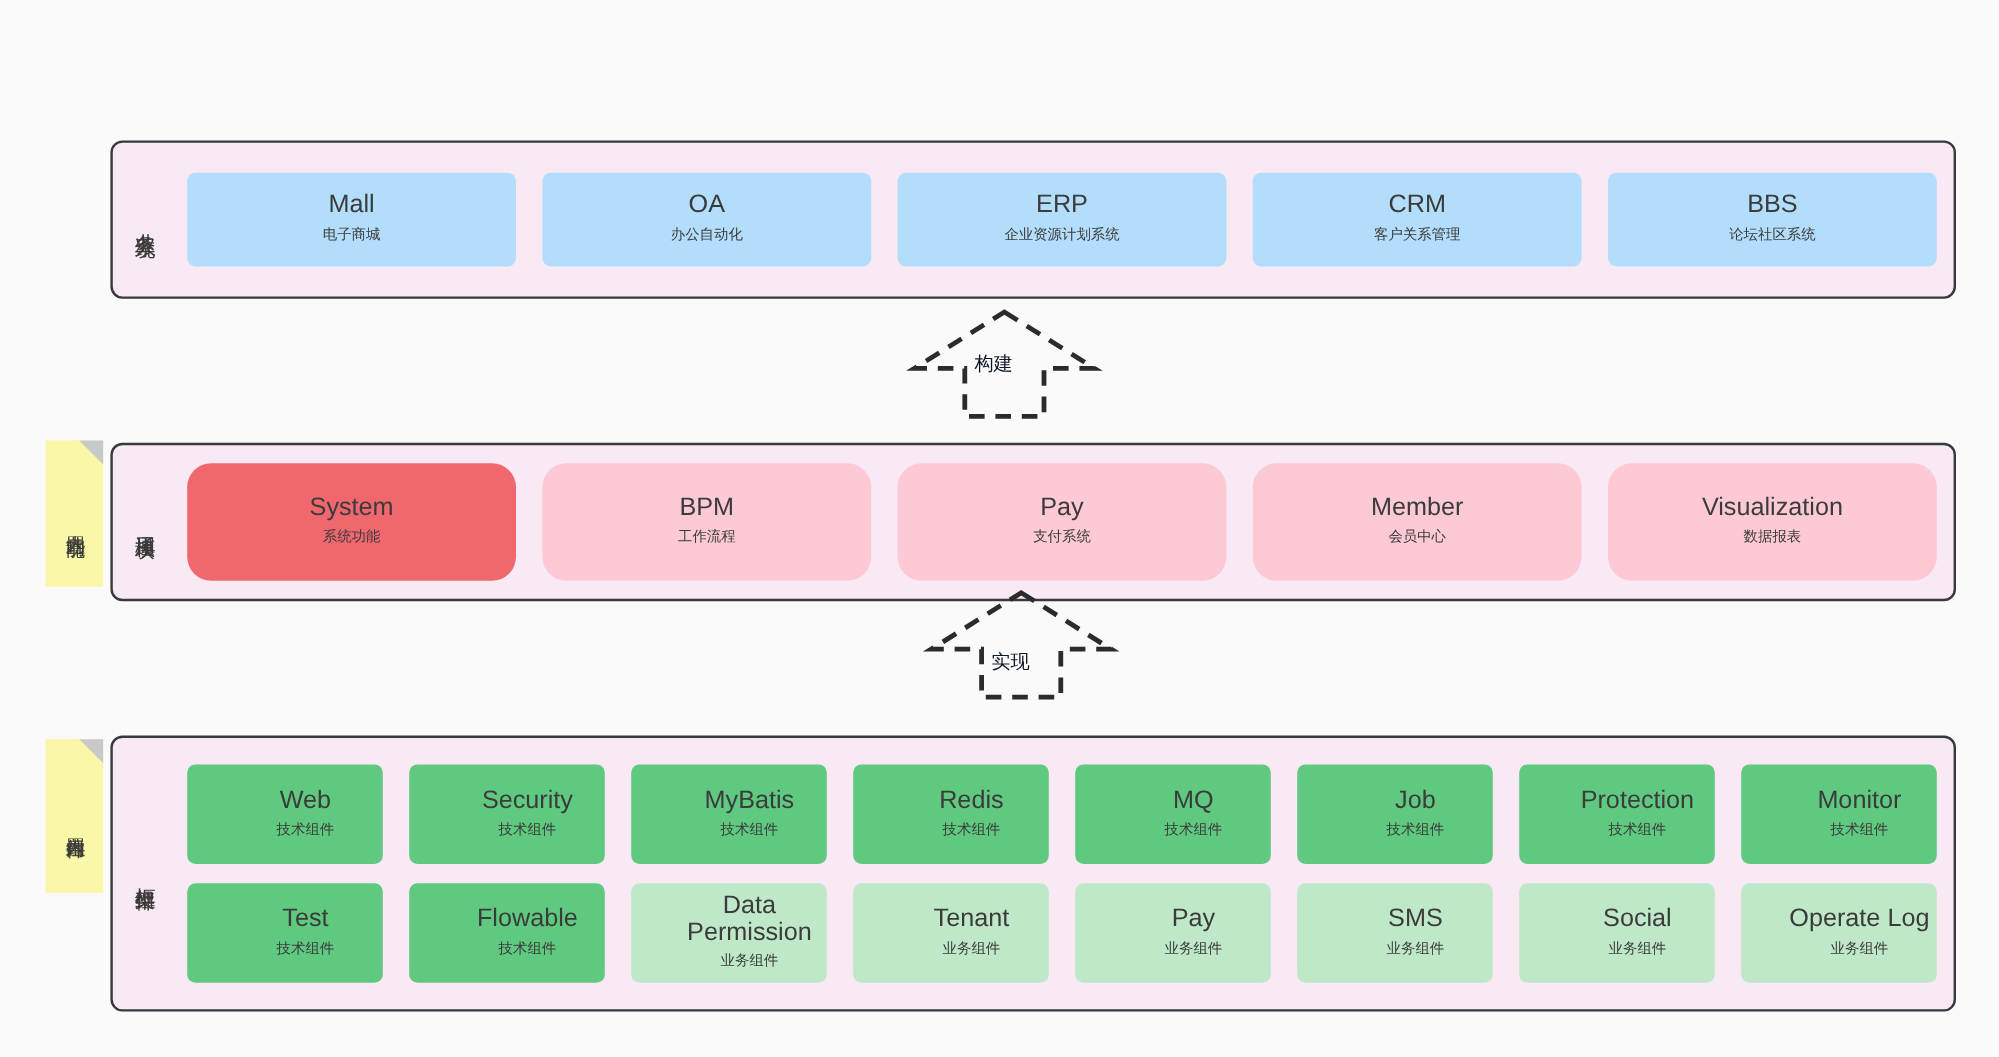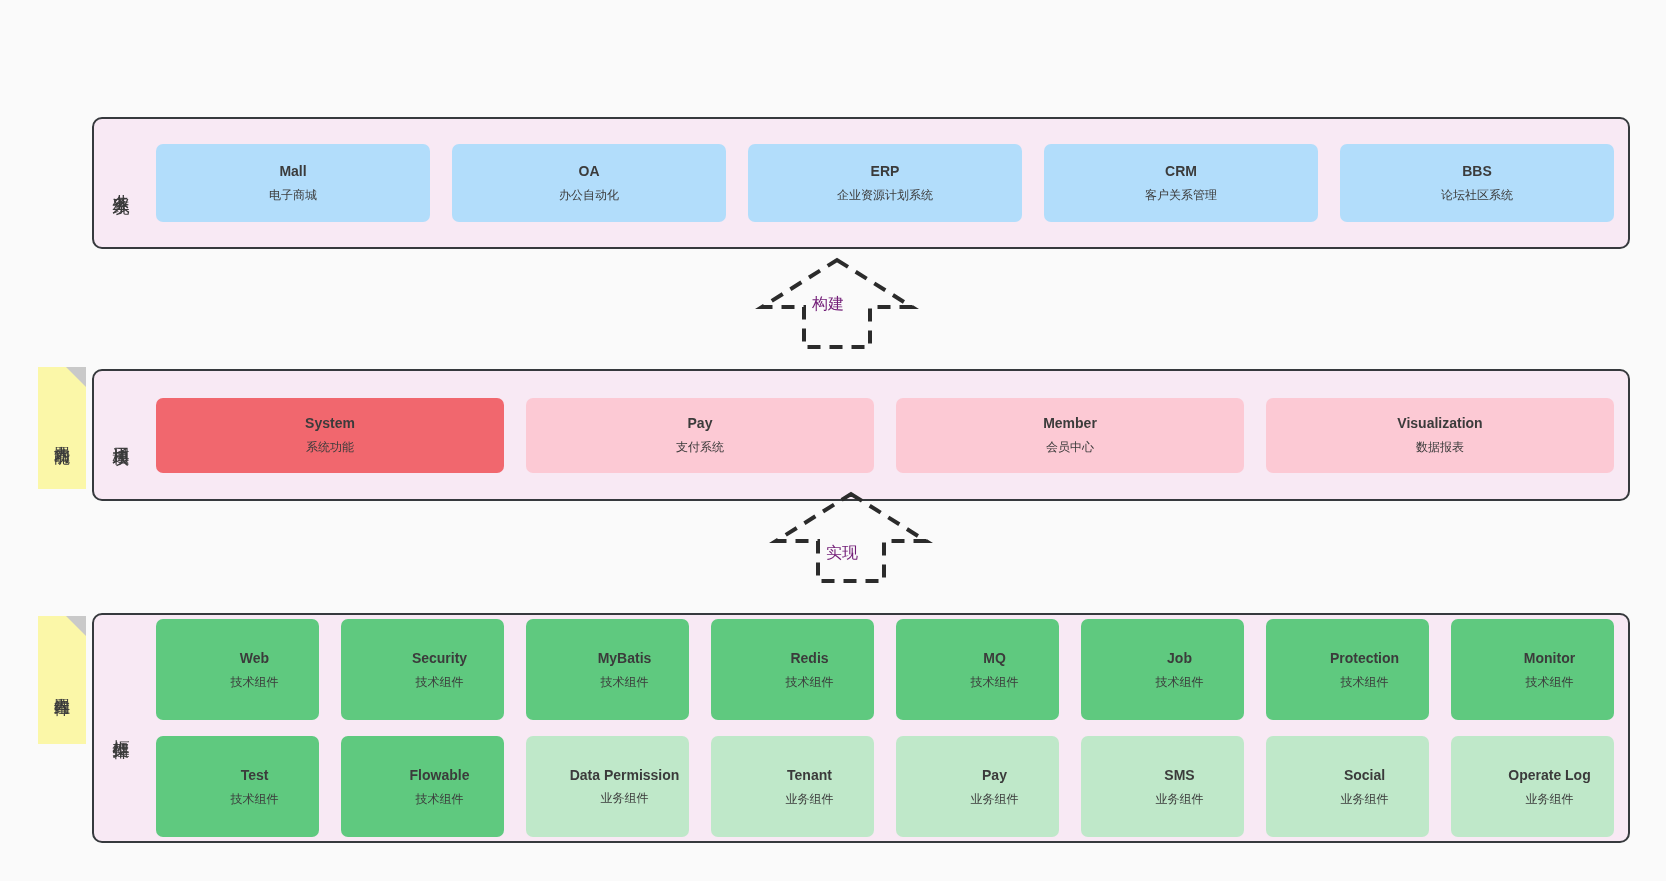--- a/index.html
+++ b/index.html
@@ -76,26 +76,26 @@
     align-items: center;
     justify-content: center;
     font-size: 17px;
     line-height: 24px;
     color: #3b3b3b;
     text-align: center;
     box-sizing: border-box;
     padding: 4px 6px;
   }
   #layer-business .node  { height: 78px; background: #b2ddfb; }
-  #layer-modules  .node  { height: 75px; background: #fcc9d4; }
+  #layer-modules  .node  { height: 98px; background: #fcc9d4; border-radius: 20px; }
   #layer-modules  .node.accent { background: #f1676e; }
-  #layer-framework .node { height: 101px; background: #5fc97f; padding-left: 40px; }
+  #layer-framework .node { height: 83px; background: #5fc97f; padding-left: 40px; }
   #layer-framework .node.biz { background: #bfe8c9; }
 
-  .node .name  { font-size: 14px; font-weight: bold; }
+  .node .name  { font-size: 21px; }
   .node .sub   { font-size: 12px; }
   .node.tall .name { line-height: 22px; }
 
   
   .sticky {
     position: absolute;
     width: 48px;
     background: #fbf7a8;
     display: flex;
     align-items: center;
@@ -122,23 +122,24 @@
 
   
   .arrow { position: absolute; }
   #arrow-build  { left: 752px; top: 255px; width: 170px; height: 95px; }
   #arrow-impl   { left: 766px; top: 489px; width: 170px; height: 95px; }
 
   .arrow-label {
     position: absolute;
     font-size: 16px;
     line-height: 18px;
-    color: #701a75;
+    color: #0f172a;
     background: transparent;
     white-space: nowrap;
+    font-family: Liberation Mono, monospace;
   }
   #label-build { left: 812px; top: 295px; }
   #label-impl  { left: 826px; top: 544px; }
 </style>
 </head>
 <body>
 
 <div class="canvas">
 
   <div class="layer" id="layer-business">
@@ -181,20 +182,24 @@
 
   <div class="layer" id="layer-modules">
     <div class="layer-label">通用模块</div>
     <div class="boxes">
       <div class="box-row">
         <div class="node accent">
           <div class="name">System</div>
           <div class="sub">系统功能</div>
         </div>
         <div class="node">
+          <div class="name">BPM</div>
+          <div class="sub">工作流程</div>
+        </div>
+        <div class="node">
           <div class="name">Pay</div>
           <div class="sub">支付系统</div>
         </div>
         <div class="node">
           <div class="name">Member</div>
           <div class="sub">会员中心</div>
         </div>
         <div class="node">
           <div class="name">Visualization</div>
           <div class="sub">数据报表</div>

